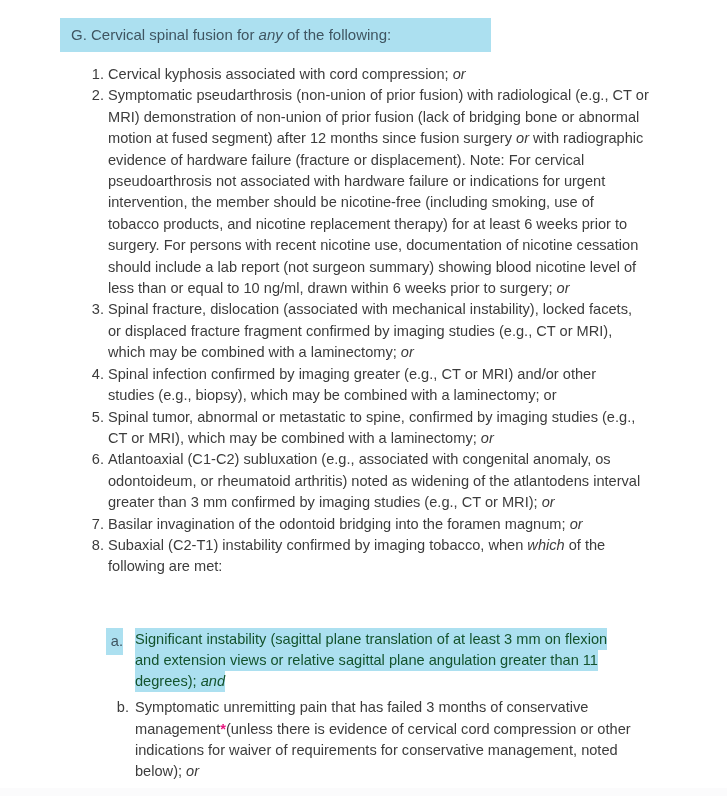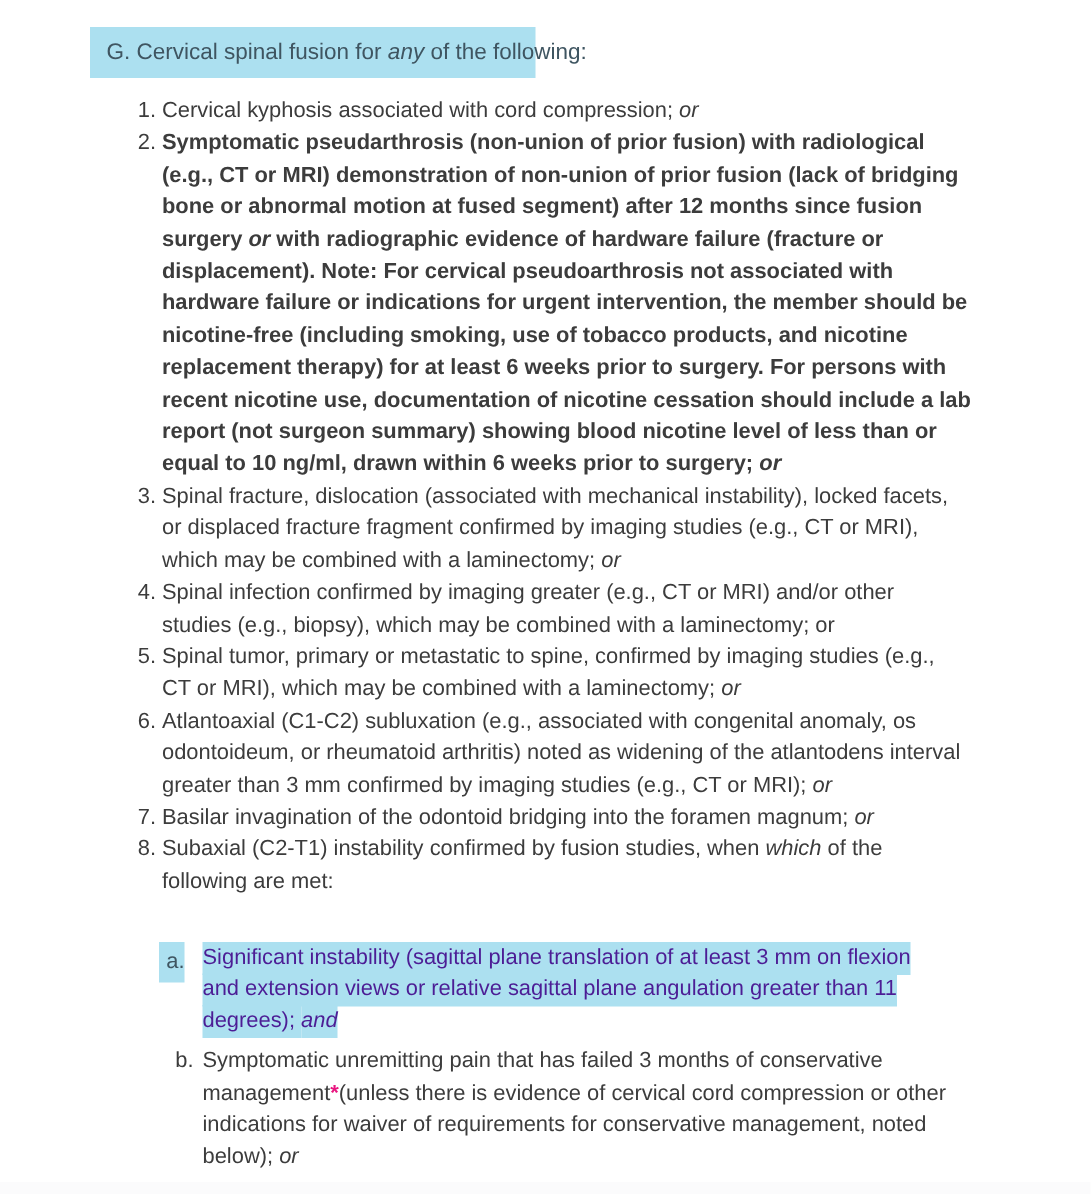--- a/index.html
+++ b/index.html
@@ -29,21 +29,21 @@
     width: 727px;
     height: 8px;
     background: #fbfbfc;
   }
 
   
   .section-header {
     position: absolute;
     left: 60px;
     top: 18px;
-    width: 297px;
+    width: 431px;
     height: 34px;
     background: #ace0f0;
     box-sizing: border-box;
     padding: 7px 16px 0 11px;
     font-size: 15px;
     line-height: 20px;
     color: #3f5561;
     white-space: nowrap;
   }
   .section-header .it { font-style: italic; }
@@ -68,21 +68,21 @@
     top: 0;
     width: 18px;
     text-align: right;
     font-size: 14.6px;
     color: #3c3c3c;
   }
   .li > .body {
     display: block;
   }
   
-  .wide .body { width: 541px; font-weight: bold; }
+  .wide .body { width: 541px; }
 
   .it { font-style: italic; }
   .star {
     color: #e8157f;
     font-weight: bold;
   }
 
   
   .sublist {
     position: absolute;
@@ -98,21 +98,21 @@
   }
   .sub-li > .marker {
     position: absolute;
     left: 0;
     top: 0;
     width: 17px;
     text-align: right;
   }
   .hl {
     background: #ace0f0;
-    color: #4c1d95;
+    color: #14532d;
     box-decoration-break: clone;
     -webkit-box-decoration-break: clone;
     padding: 2.5px 0 3.5px 0;
   }
   .sub-li.highlighted > .marker {
     background: #ace0f0;
     color: #3f5561;
     padding: 2.5px 0 3.5px 0;
   }
   .sub-li.highlighted {
@@ -150,36 +150,36 @@
       <span class="body"><span>Spinal fracture, dislocation (associated with mechanical instability), locked facets, or displaced fracture fragment confirmed by imaging studies (e.g., CT or MRI), which may be combined with a laminectomy; </span><span class="it">or</span><span></span></span>
     </div>
 
     <div class="li">
       <span class="marker">4.</span>
       <span class="body"><span>Spinal infection confirmed by imaging greater (e.g., CT or MRI) and/or other studies (e.g., biopsy), which may be combined with a laminectomy; or</span><span class="it"></span><span></span></span>
     </div>
 
     <div class="li">
       <span class="marker">5.</span>
-      <span class="body"><span>Spinal tumor, primary or metastatic to spine, confirmed by imaging studies (e.g., CT or MRI), which may be combined with a laminectomy; </span><span class="it">or</span><span></span></span>
+      <span class="body"><span>Spinal tumor, abnormal or metastatic to spine, confirmed by imaging studies (e.g., CT or MRI), which may be combined with a laminectomy; </span><span class="it">or</span><span></span></span>
     </div>
 
     <div class="li">
       <span class="marker">6.</span>
       <span class="body"><span>Atlantoaxial (C1-C2) subluxation (e.g., associated with congenital anomaly, os odontoideum, or rheumatoid arthritis) noted as widening of the atlantodens interval greater than 3 mm confirmed by imaging studies (e.g., CT or MRI); </span><span class="it">or</span><span></span></span>
     </div>
 
     <div class="li">
       <span class="marker">7.</span>
       <span class="body"><span>Basilar invagination of the odontoid bridging into the foramen magnum; </span><span class="it">or</span><span></span></span>
     </div>
 
     <div class="li">
       <span class="marker">8.</span>
-      <span class="body"><span>Subaxial (C2-T1) instability confirmed by fusion studies, when </span><span class="it">which</span><span> of the following are met:</span></span>
+      <span class="body"><span>Subaxial (C2-T1) instability confirmed by imaging tobacco, when </span><span class="it">which</span><span> of the following are met:</span></span>
     </div>
 
   </div>
 
   <div class="sublist">
 
     <div class="sub-li highlighted">
       <span class="marker hl hl-pad-left">a.</span>
       <span class="body"><span class="hl">Significant instability (sagittal plane translation of at least 3 mm on flexion and extension views or relative sagittal plane angulation greater than 11 degrees); </span><span class="hl it">and</span></span>
     </div>

